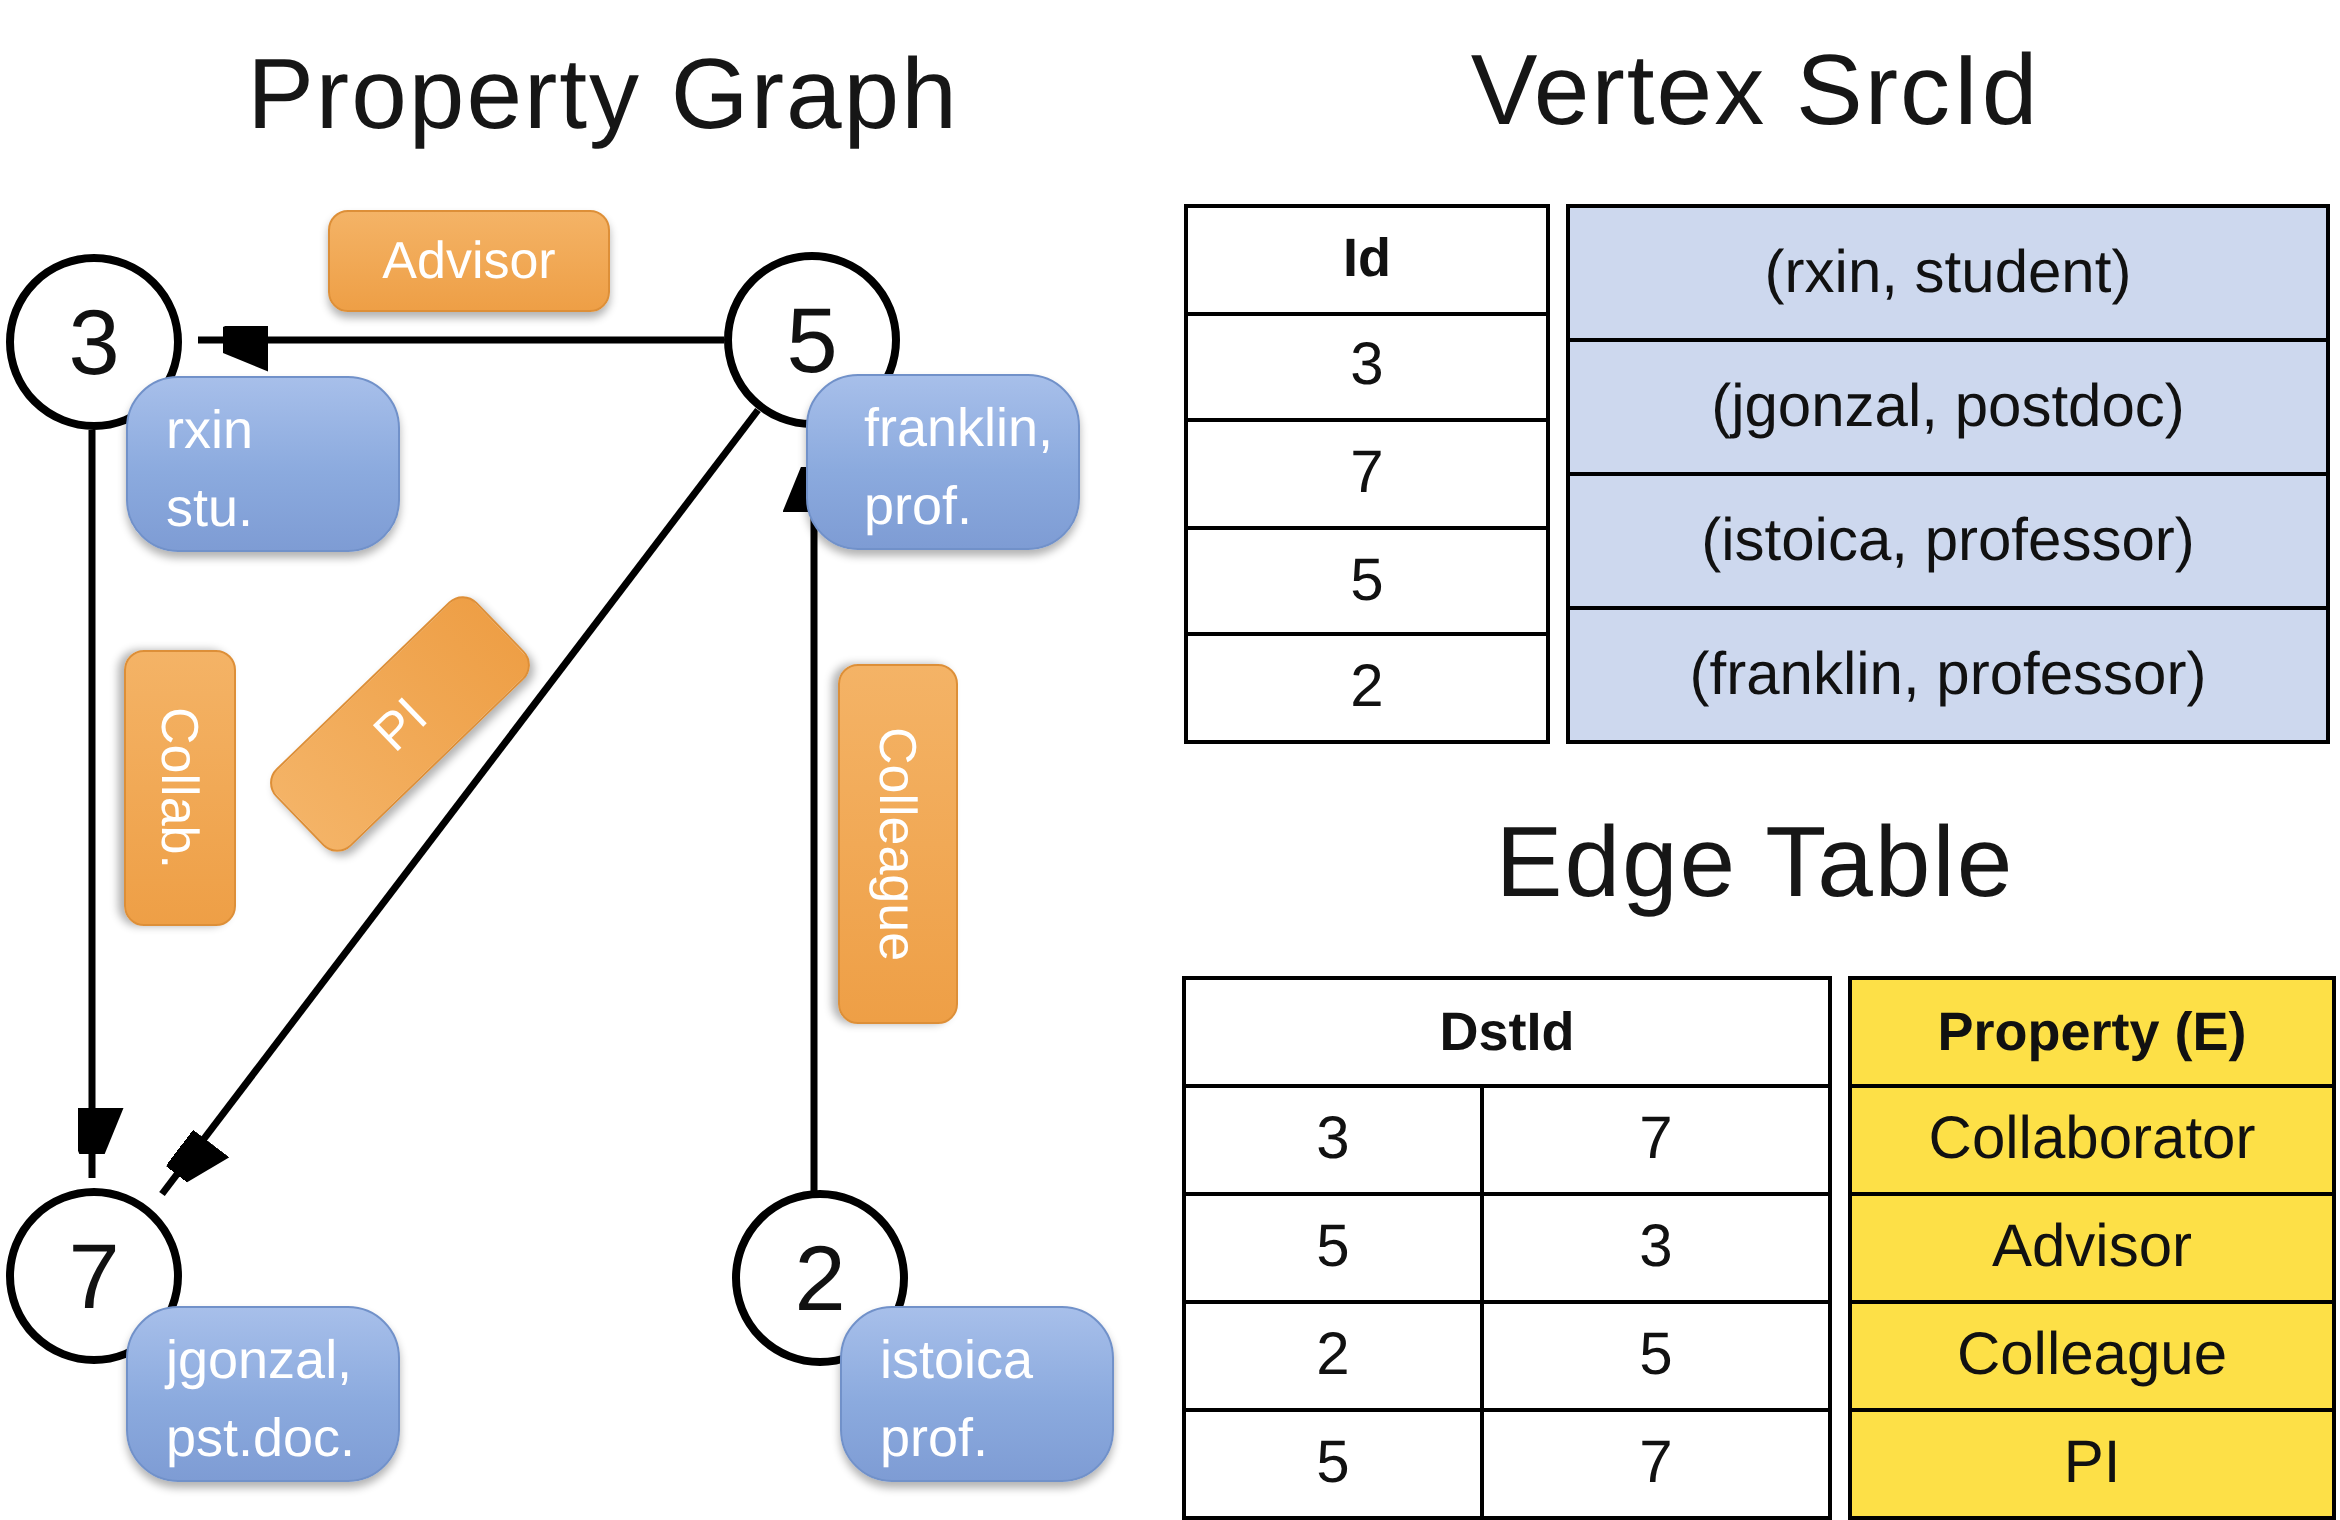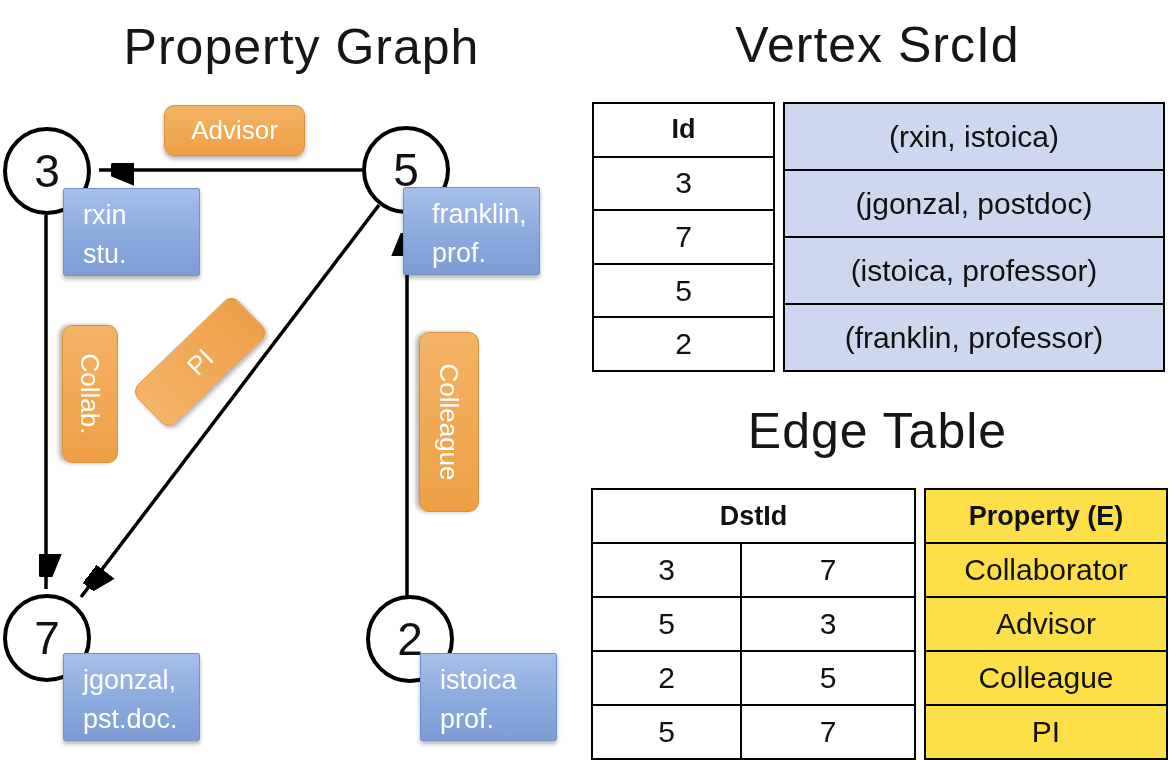--- a/index.html
+++ b/index.html
@@ -28,21 +28,21 @@
     background: #fff;
     z-index: 2;
     display: flex; align-items: center; justify-content: center;
     font-size: 46px;
     color: #111;
   }
 
   .vprop-box {
     position: absolute;
     width: 137px; height: 88px;
-    border-radius: 2px;
+    border-radius: 26px;
     background: linear-gradient(180deg, #a7bfea 0%, #8baade 55%, #7e9cd4 100%);
     border: 1px solid #7191c9;
     box-shadow: 0 3px 4px rgba(0,0,0,0.30);
     z-index: 3;
     color: #fff;
     font-size: 27px;
     line-height: 1.45;
     padding: 7px 0 0 19px;
   }
 
@@ -153,21 +153,21 @@
     <div class="tbl-row">
         <div class="tbl-cell">5</div>
       </div>
     <div class="tbl-row">
         <div class="tbl-cell">2</div>
       </div>
   </div>
   <div class="gap" style="width:8px;"></div>
   <div class="tbl-group" style="width:382px;">
     <div class="tbl-row fill-blue">
-        <div class="tbl-cell">(rxin, istoica)</div>
+        <div class="tbl-cell">(rxin, student)</div>
       </div>
     <div class="tbl-row fill-blue">
         <div class="tbl-cell">(jgonzal, postdoc)</div>
       </div>
     <div class="tbl-row fill-blue">
         <div class="tbl-cell">(istoica, professor)</div>
       </div>
     <div class="tbl-row fill-blue">
         <div class="tbl-cell">(franklin, professor)</div>
       </div>

